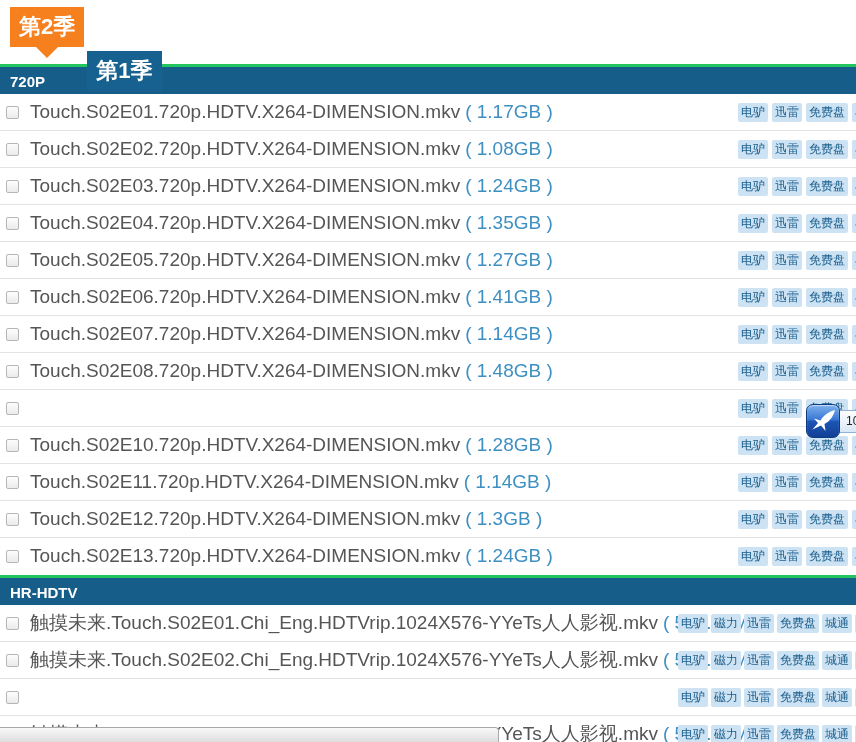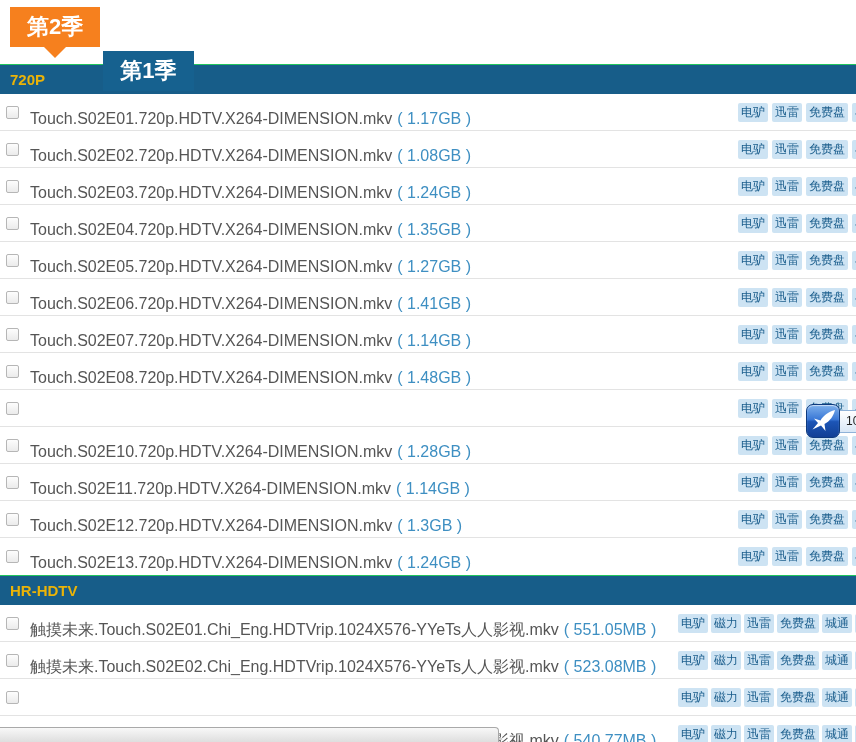--- a/index.html
+++ b/index.html
@@ -2,41 +2,41 @@
 <html><head>
 <meta charset="utf-8">
 <style>
   html,body{margin:0;padding:0;}
   body{
     width:856px;height:742px;overflow:hidden;position:relative;
     background:#ffffff;font-family:"Liberation Sans","DejaVu Sans",sans-serif;
   }
   
   .tabs{position:absolute;top:7px;left:10px;display:flex;gap:3px;z-index:3;}
-  .tab{height:40px;line-height:40px;padding:0 17px;font-size:22px;font-weight:bold;
+  .tab{height:40px;line-height:40px;padding:0 9px;font-size:22px;font-weight:bold;
        color:#fff;position:relative;cursor:pointer;white-space:nowrap;}
   .tab.active{background:#f6801e;}
   .tab.inactive{background:#16618f;margin-top:44px;}
   .tab.active::after{
     content:"";position:absolute;left:50%;transform:translateX(-50%);top:40px;
     border:11px solid transparent;border-top:11px solid #f6801e;border-bottom:0;}
   
   .content{position:absolute;top:64px;left:0;width:856px;}
   .section-header{
-    height:30px;line-height:29px;background:#175d89;color:#eab308;font-weight:bold;
+    height:30px;line-height:29px;background:#175d89;color:#ffffff;font-weight:bold;
     font-size:15px;padding-left:10px;box-sizing:border-box;
-    border-top:1px solid #22c55e;}
+    border-top:3px solid #22c55e;}
   .file-row{position:relative;height:37px;box-sizing:border-box;
     border-bottom:1px solid #e3e3e3;background:#fff;}
   .file-row:last-child{border-bottom:none;}
   .file-row input[type=checkbox]{
     -webkit-appearance:none;appearance:none;position:absolute;left:6px;top:12px;
     width:13px;height:13px;margin:0;border:1px solid #b6b6b6;border-radius:2px;
     background:linear-gradient(#fdfdfd,#ebebeb);cursor:pointer;}
-  .file-label{position:absolute;left:30px;top:7px;line-height:36px;font-size:16px;
+  .file-label{position:absolute;left:30px;top:0;line-height:36px;font-size:19px;
     color:#555;white-space:nowrap;}
   .file-size{color:#3e8fc2;margin-left:5px;}
   .row-buttons{position:absolute;top:9px;display:flex;white-space:nowrap;}
   .section-0 .row-buttons{left:738px;gap:4px;}
   .section-1 .row-buttons{left:678px;gap:3px;}
   .dl-btn{display:block;background:#cde3f3;color:#1a5d8c;font-size:12px;
     line-height:19px;padding:0 3px;border-radius:2px;text-decoration:none;
     cursor:pointer;flex:0 0 auto;}
   
   .xl-tooltip{position:absolute;left:835px;top:410px;width:40px;height:21px;

